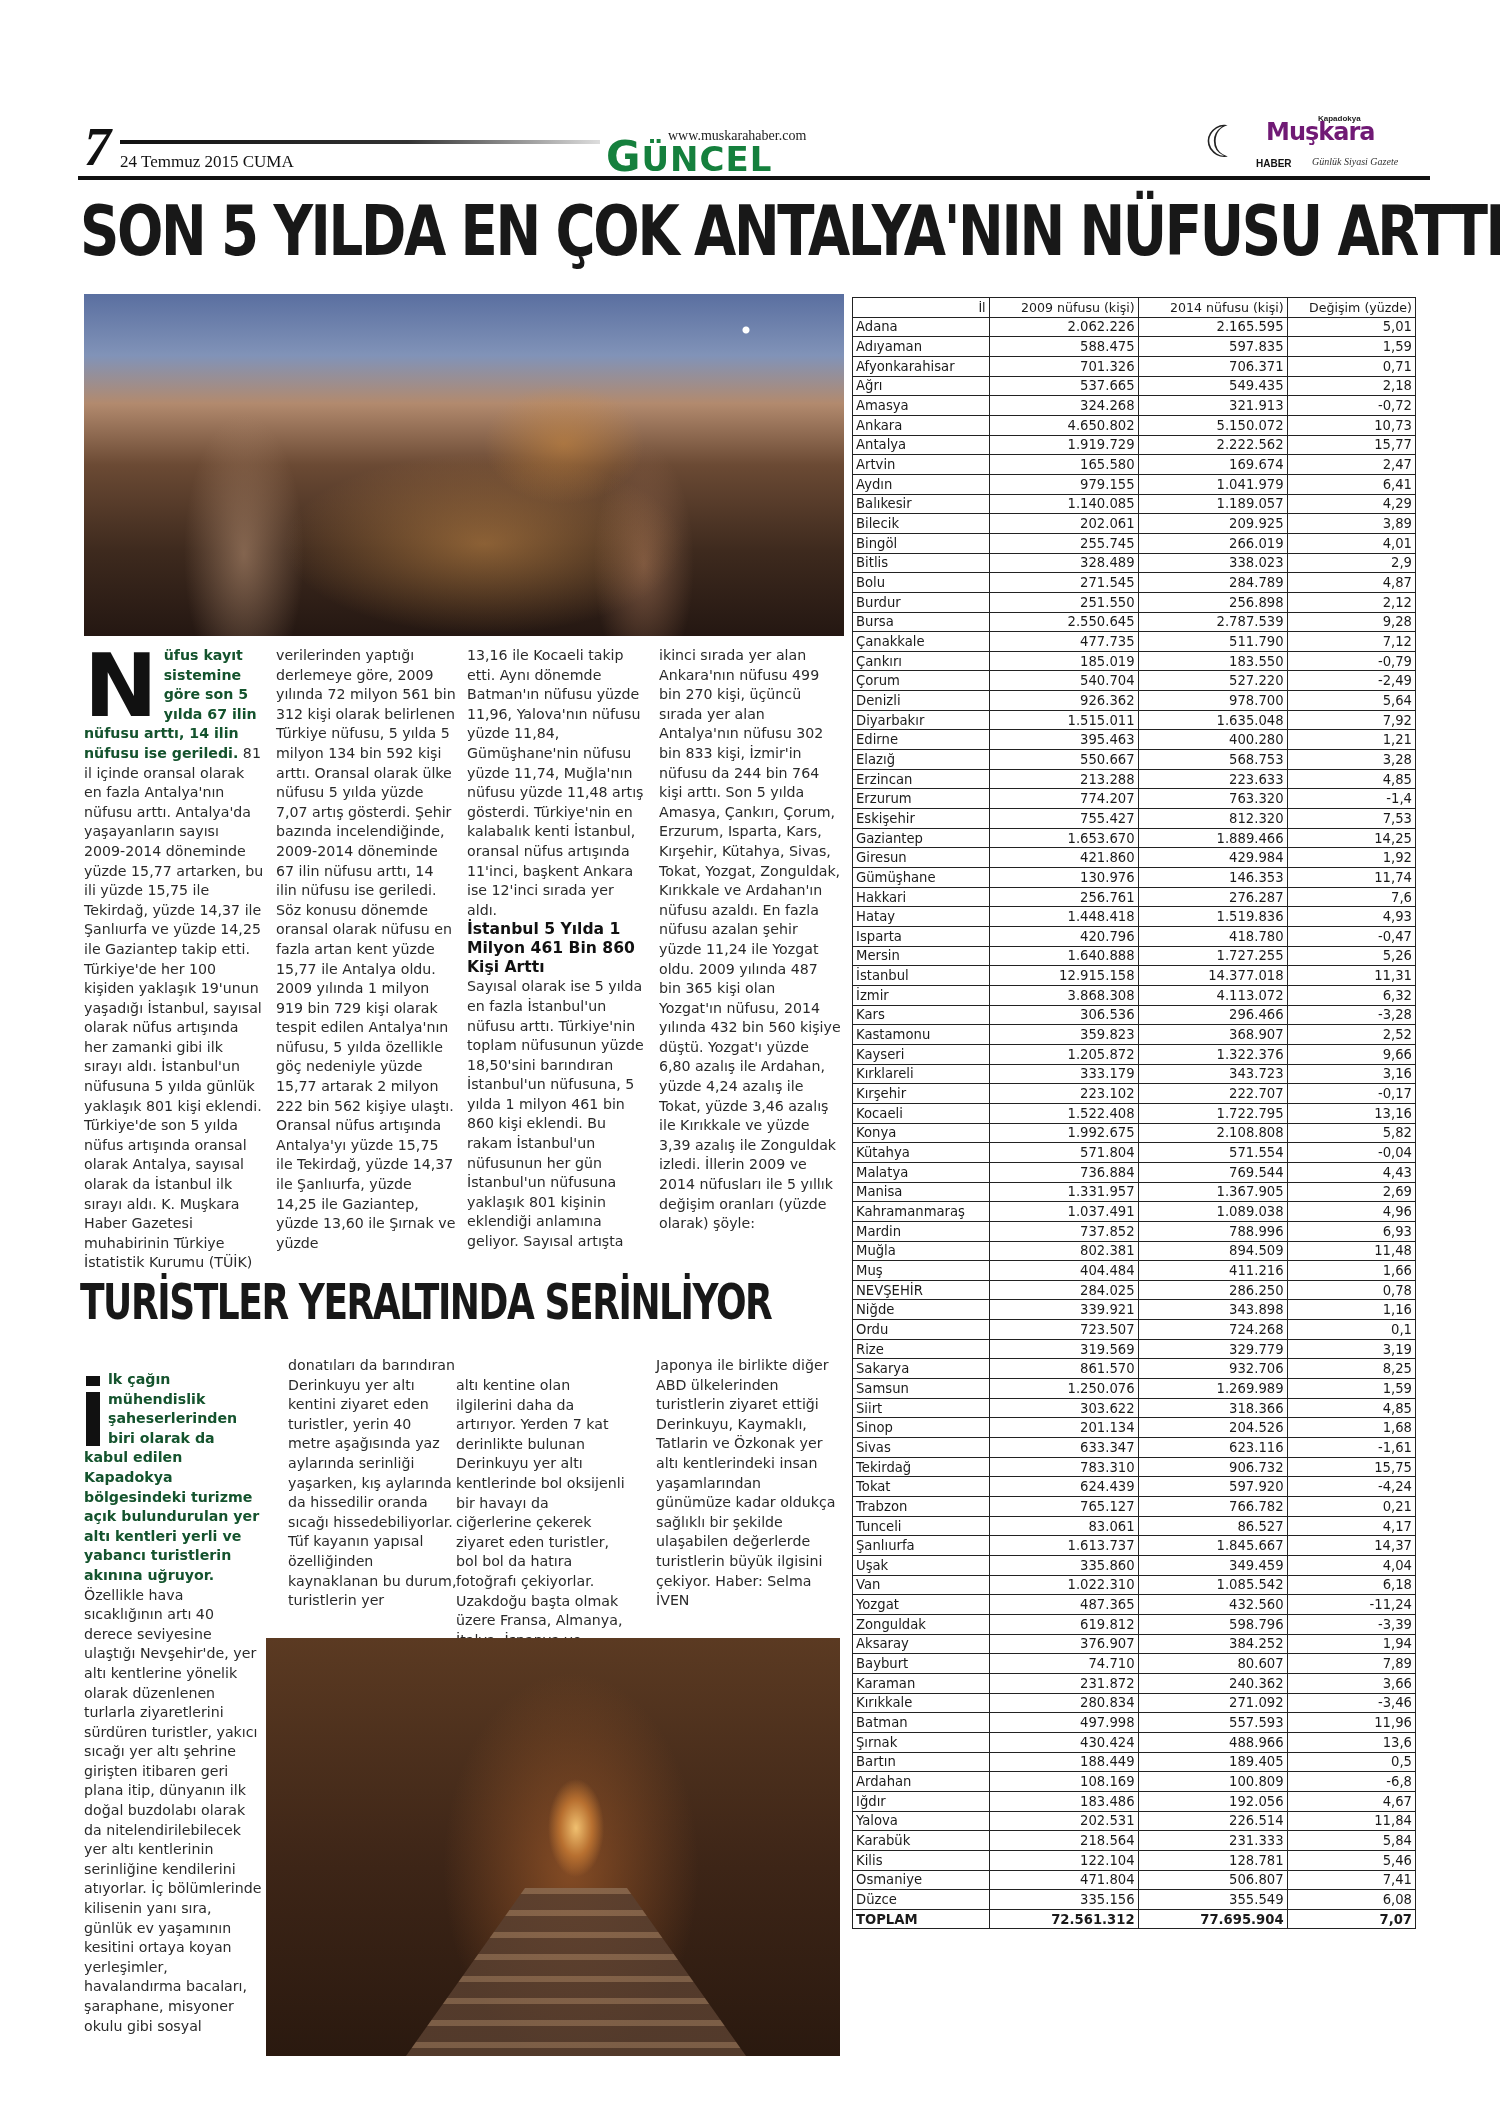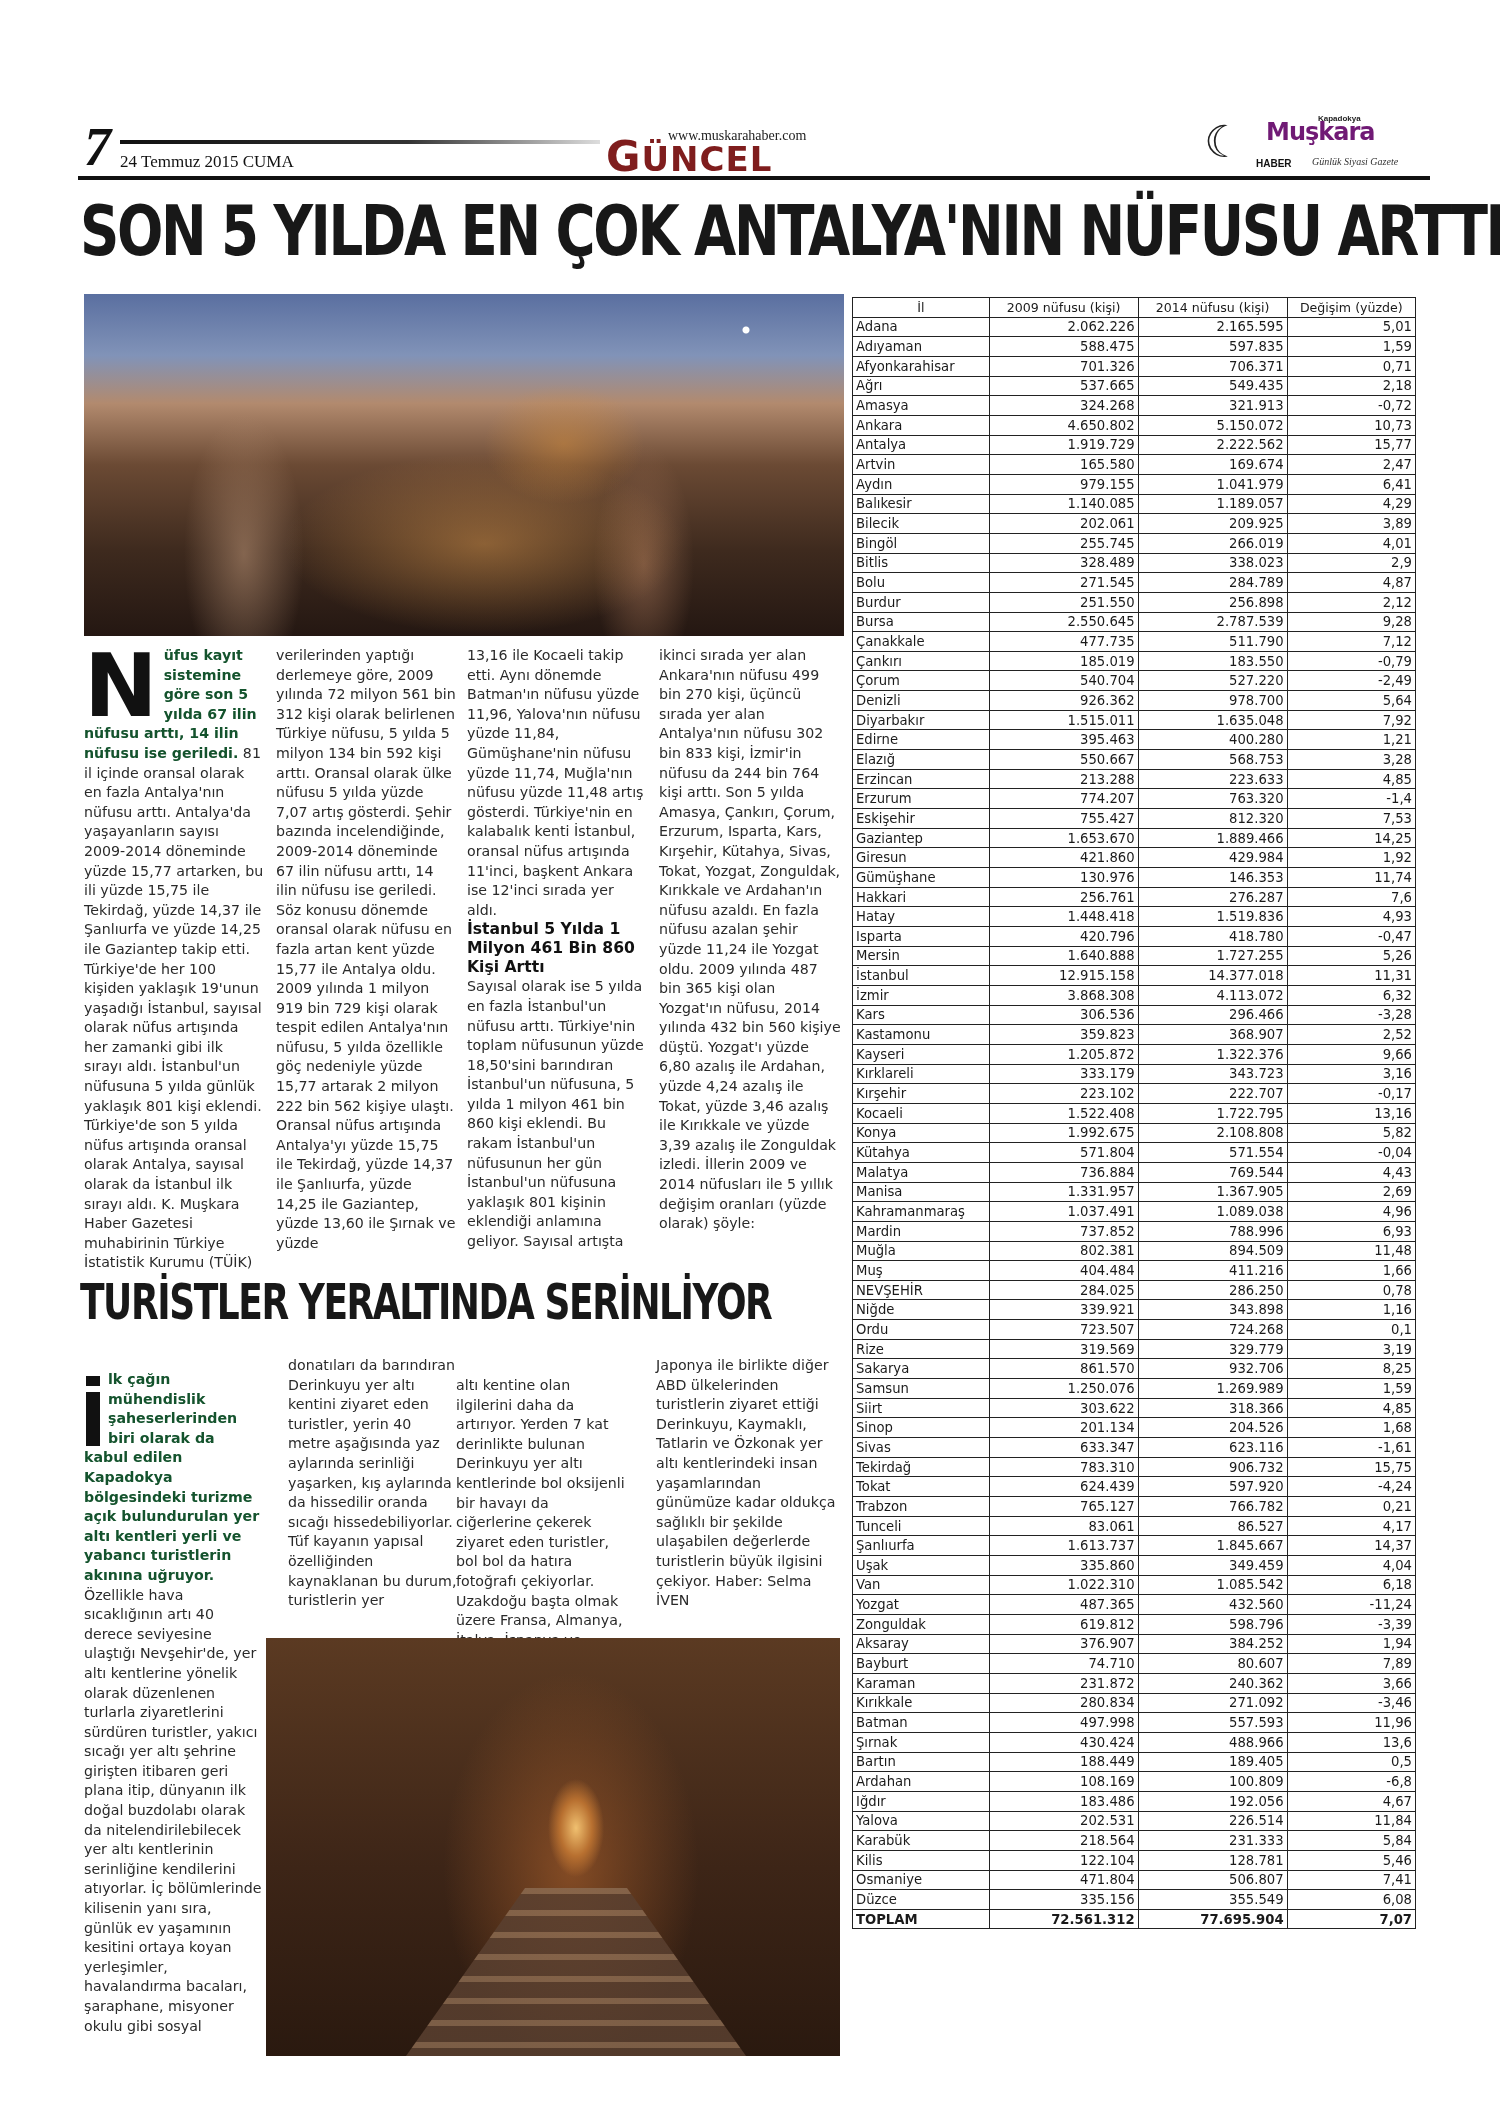--- a/index.html
+++ b/index.html
@@ -2,21 +2,21 @@
 <html><head>
 <meta charset="utf-8">
 <style>
   html, body { margin:0; padding:0; background:#ffffff; }
   body { width:1500px; height:2110px; position:relative; overflow:hidden; font-family:"Liberation Sans", sans-serif; color:#1a1a1a; }
 
   
   .page-num { position:absolute; left:84px; top:120px; font-family:"Liberation Serif", serif; font-size:54px; font-weight:bold; font-style:italic; line-height:1; color:#111; }
   .date-line { position:absolute; left:120px; top:152px; font-family:"Liberation Serif", serif; font-size:17px; color:#111; }
   .top-rule { position:absolute; left:120px; top:140px; width:480px; height:4px; background:linear-gradient(90deg,#111 0%,#333 60%,#ddd 100%); }
-  .section-logo { position:absolute; left:606px; top:132px; font-family:"DejaVu Sans", sans-serif; font-weight:bold; font-size:34px; letter-spacing:1px; color:#7f1d1d; }
+  .section-logo { position:absolute; left:606px; top:132px; font-family:"DejaVu Sans", sans-serif; font-weight:bold; font-size:34px; letter-spacing:1px; color:#15803d; }
   .section-logo .big { font-size:42px; }
   .site-url { position:absolute; left:668px; top:128px; font-family:"Liberation Serif", serif; font-size:14px; color:#222; }
   .brand { position:absolute; left:1200px; top:112px; width:230px; height:60px; }
   .brand-swirl { position:absolute; left:4px; top:8px; font-size:44px; color:#222; line-height:1; }
   .brand-name { position:absolute; left:66px; top:6px; font-family:"DejaVu Sans", sans-serif; font-weight:bold; font-size:24px; color:#701a75; letter-spacing:-1px; }
   .brand-top { position:absolute; left:118px; top:2px; font-size:8px; font-weight:bold; color:#222; }
   .brand-haber { position:absolute; left:56px; top:46px; font-size:10px; font-weight:bold; color:#111; }
   .brand-slogan { position:absolute; left:112px; top:44px; font-family:"Liberation Serif", serif; font-style:italic; font-size:10px; color:#333; }
   .main-rule { position:absolute; left:78px; top:176px; width:1352px; height:4px; background:#111; }
 
@@ -48,21 +48,21 @@
   .lead-bold { font-weight:bold; color:#14532d; }
   .dropcap { float:left; font-family:"DejaVu Sans", sans-serif; font-weight:bold; font-size:88px; line-height:72px; margin:4px 6px 0 0; color:#111; }
   .dropcap-i { float:left; width:14px; height:70px; margin:6px 8px 0 2px; position:relative; }
   .dropcap-i .dot { position:absolute; left:0; top:0; width:14px; height:10px; background:#111; }
   .dropcap-i .stem { position:absolute; left:0; top:16px; width:14px; height:54px; background:#111; }
   .subhead { font-weight:bold; color:#111; font-size:15.6px; line-height:19px; }
 
   
   .pop-table { position:absolute; left:852px; top:297px; width:564px; border-collapse:collapse; font-family:"DejaVu Sans", sans-serif; font-size:13.2px; color:#1a1a1a; table-layout:fixed; }
   .pop-table th, .pop-table td { border:1.6px solid #222; padding:0 3px; height:18.67px; line-height:17px; white-space:nowrap; overflow:hidden; }
-  .pop-table th { font-weight:normal; text-align:center; font-size:12.6px; }
+  .pop-table th { font-weight:normal; text-align:right; font-size:12.6px; }
   .pop-table td.num { text-align:right; }
   .pop-table tr.total td { font-weight:bold; }
   .pop-table col.c1 { width:132px; } .pop-table col.c2 { width:144px; } .pop-table col.c3 { width:144px; } .pop-table col.c4 { width:124px; }
 </style>
 </head>
 <body>
 
 <div class="page-num">7</div>
 <div class="top-rule"></div>
 <div class="date-line">24 Temmuz 2015 CUMA</div>

